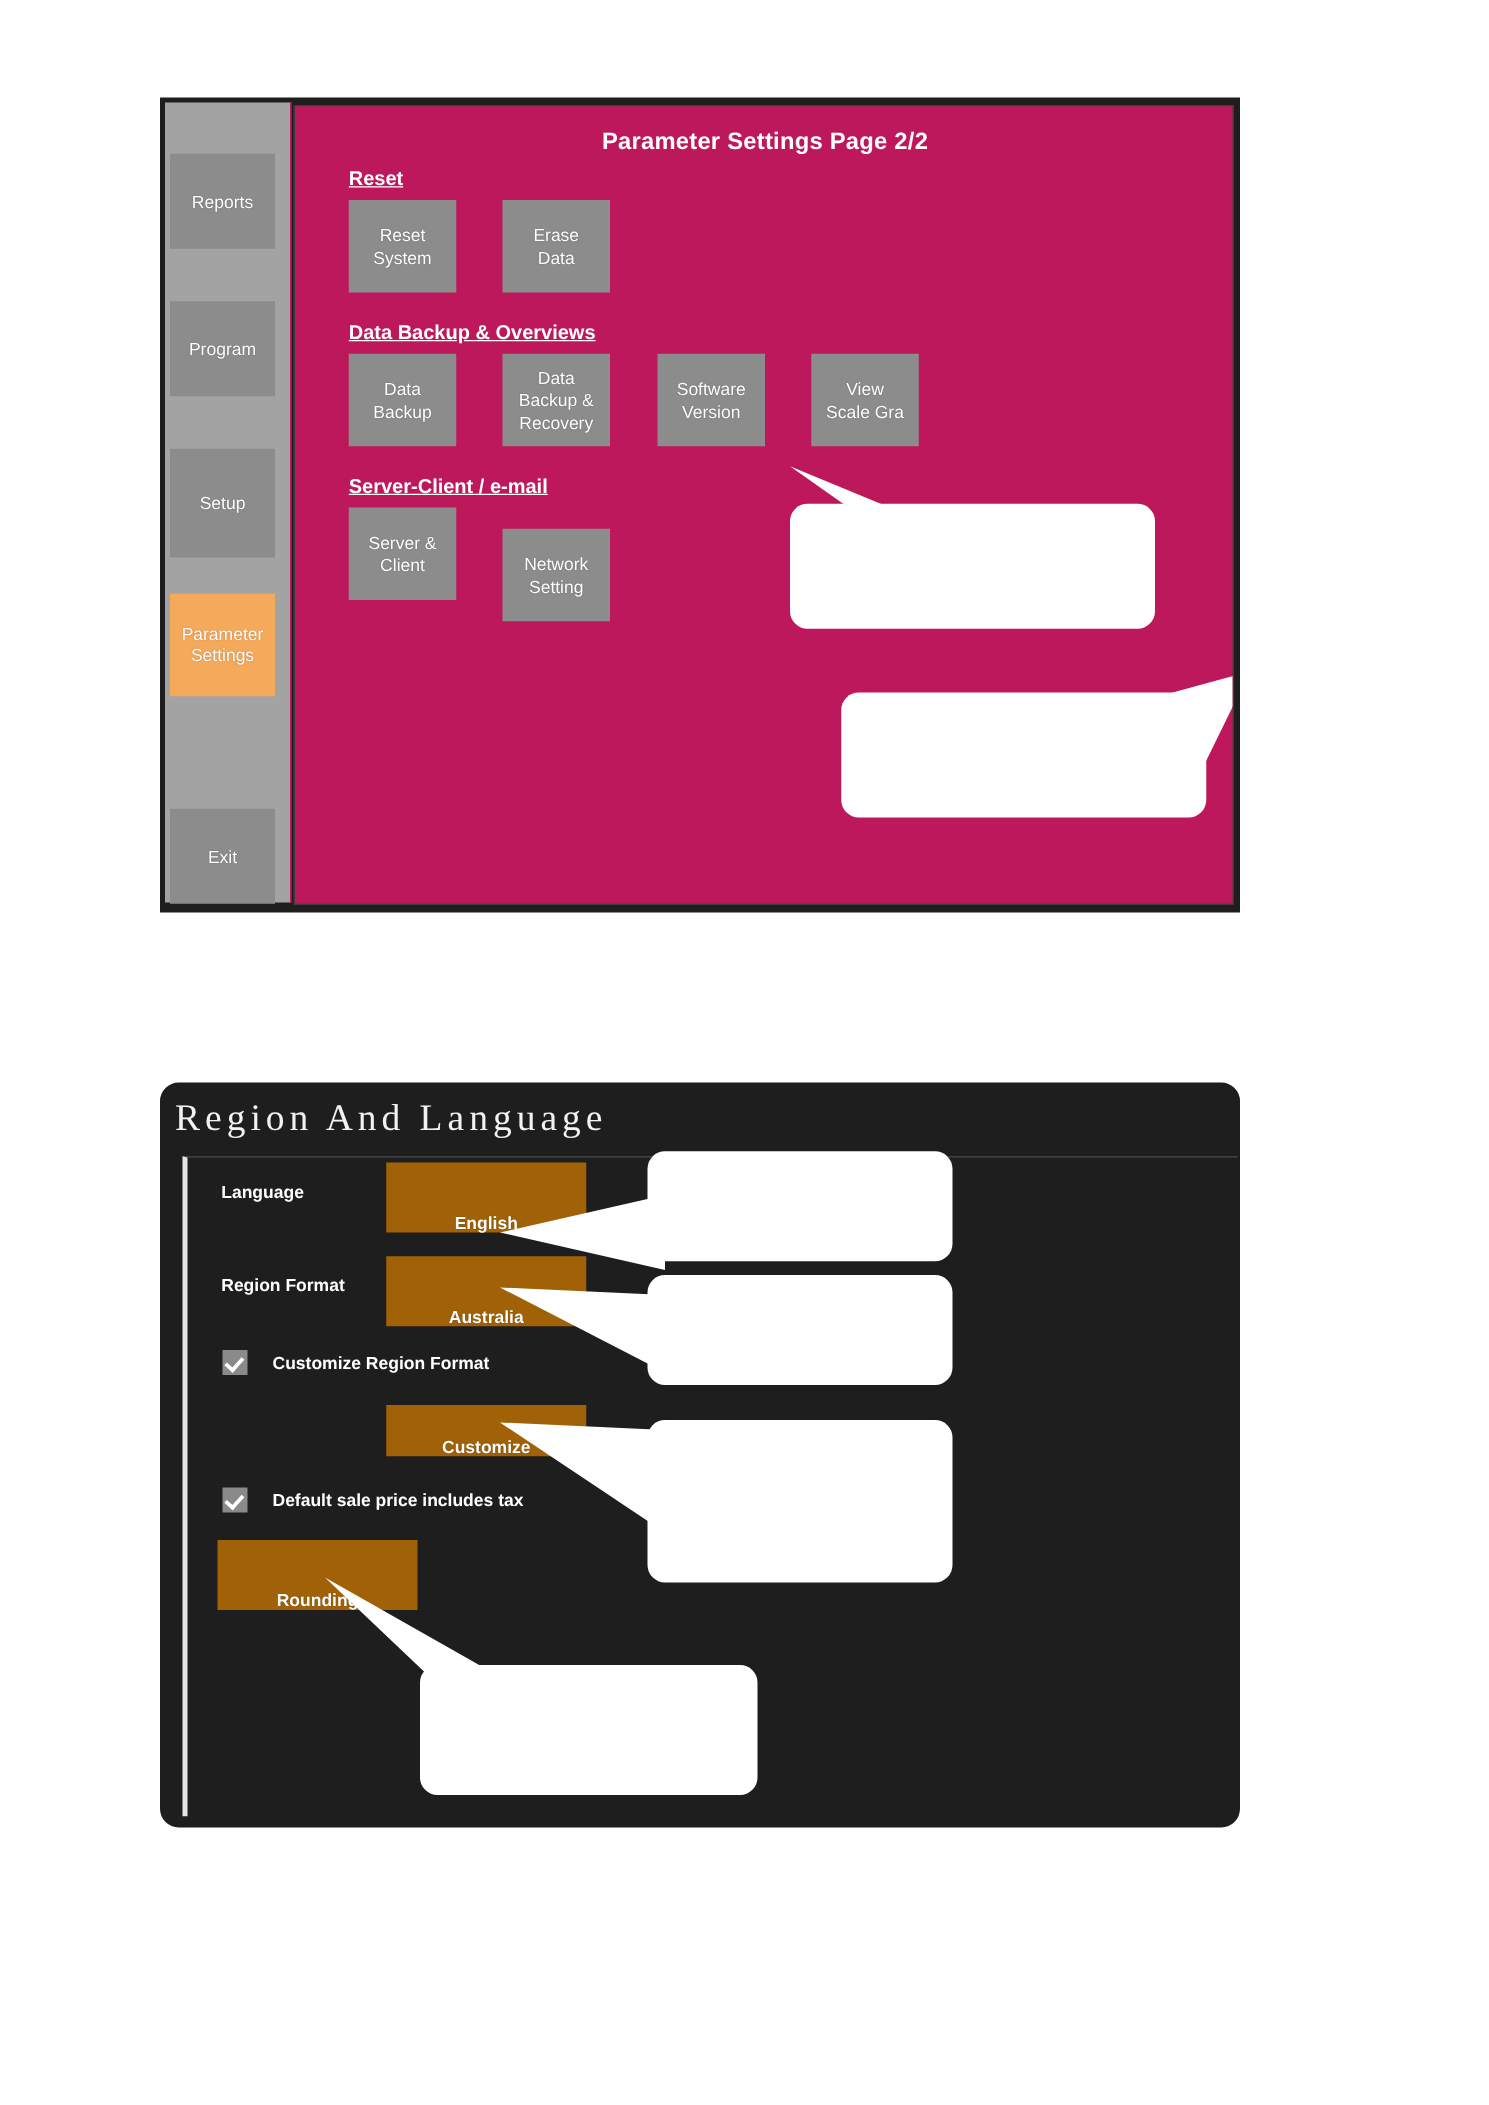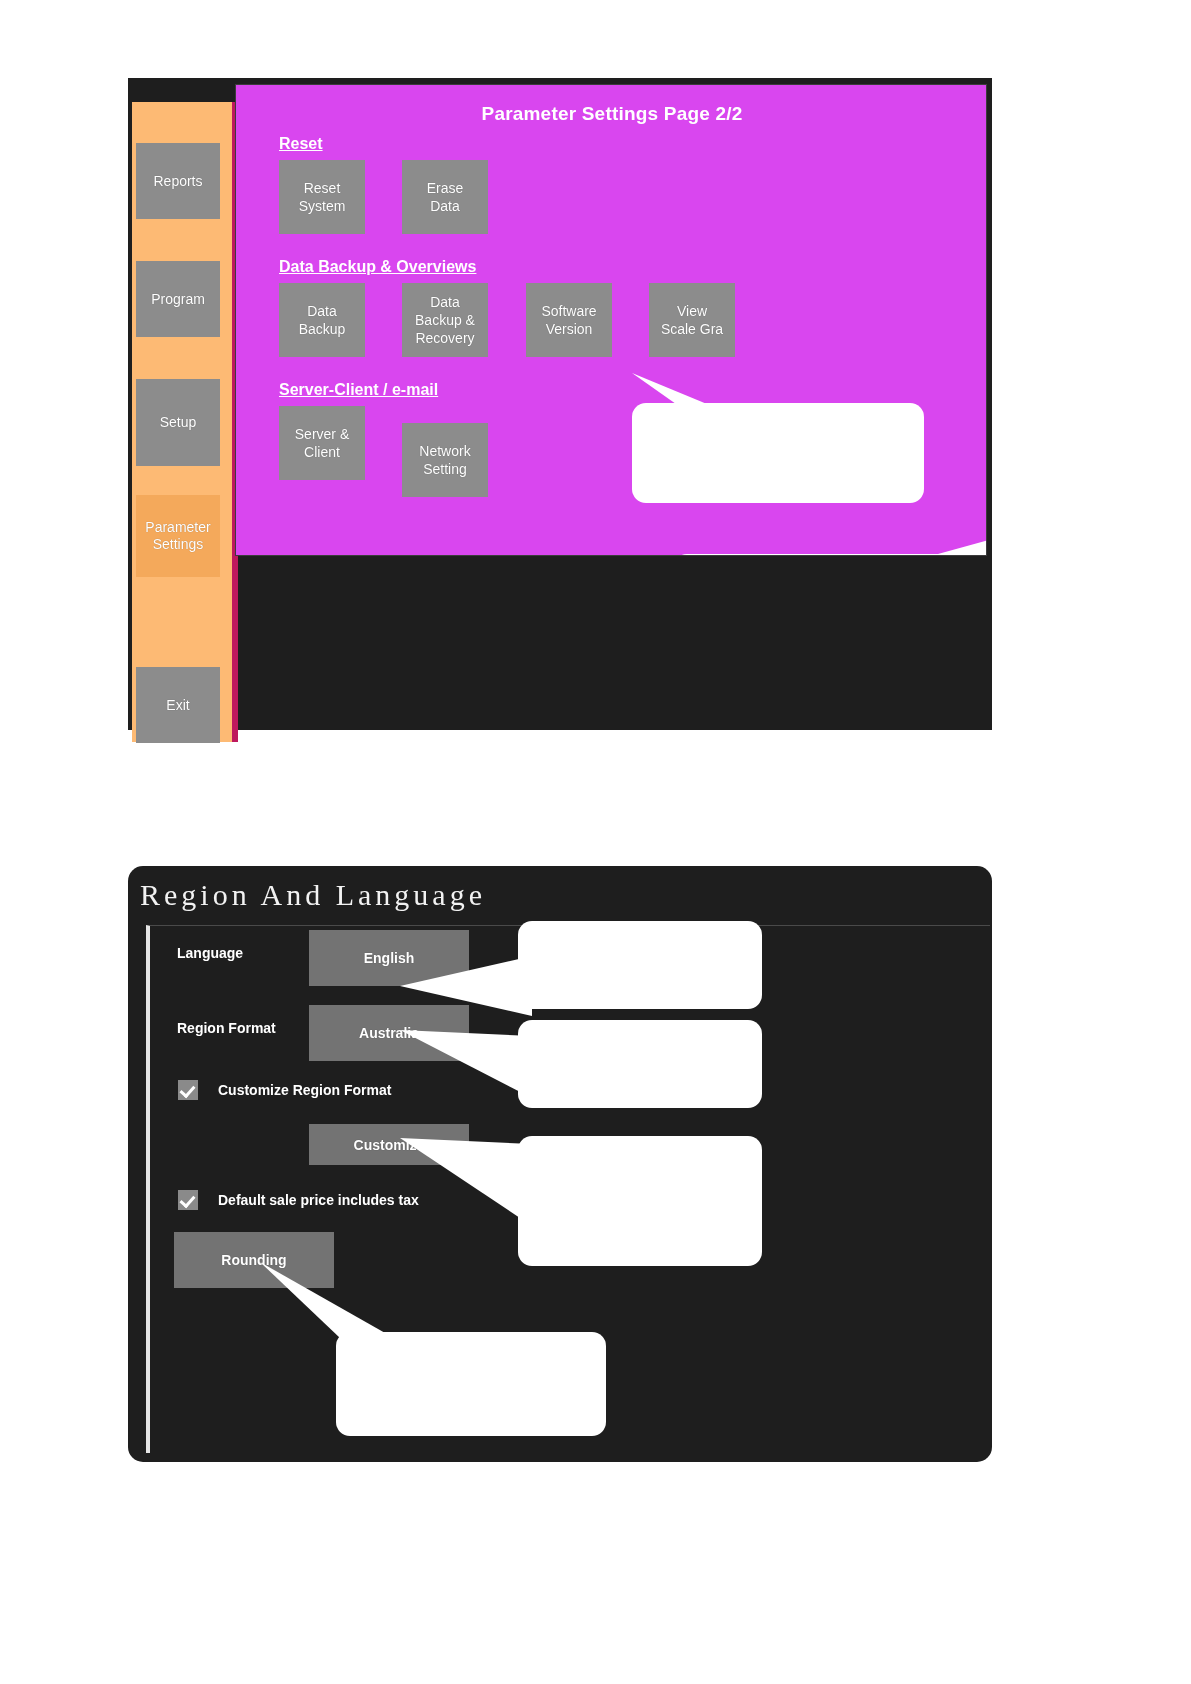--- a/index.html
+++ b/index.html
@@ -25,25 +25,25 @@
   
   #panel-one {
     left: 128px;
     top: 78px;
     width: 864px;
     height: 652px;
   }
   #p1-sidebar {
     position: absolute;
     left: 4px;
-    top: 24px;
+    top: 4px;
     width: 100px;
     height: 640px;
-    background: #fdba74;
-    border-right: 6px solid #be185d;
+    background: #a3a3a3;
+    border-right: 1px solid #be185d;
   }
   .side-btn {
     position: absolute;
     left: 4px;
     width: 84px;
     background: #8c8c8c;
     color: #ffffff;
     font-size: 14px;
     line-height: 17px;
     text-align: center;
@@ -61,24 +61,24 @@
   #sb-program  { top: 159px; height: 76px; }
   #sb-setup    { top: 277px; height: 87px; }
   #sb-params   { top: 393px; height: 82px; }
   #sb-exit     { top: 565px; height: 76px; }
 
   #p1-content {
     position: absolute;
     left: 107px;
     top: 6px;
     width: 752px;
-    height: 472px;
+    height: 640px;
     border: 1px solid #3c3c3c;
     box-sizing: border-box;
-    background: #d946ef;
+    background: #be185d;
     overflow: hidden;
   }
   #p1-title {
     position: absolute;
     left: 0;
     top: 18px;
     width: 752px;
     text-align: center;
     color: #ffffff;
     font-size: 19px;
@@ -162,26 +162,26 @@
   }
   .field-label {
     position: absolute;
     color: #ffffff;
     font-size: 14px;
     font-weight: bold;
     white-space: nowrap;
   }
   .wide-btn {
     position: absolute;
-    background: #737373;
+    background: #a16207;
     color: #ffffff;
     font-size: 14px;
     font-weight: bold;
     display: flex;
-    align-items: center;
+    align-items: flex-end;
     justify-content: center;
     box-sizing: border-box;
     text-shadow: 0 0 1px rgba(0,0,0,.4);
   }
   .chk-row {
     position: absolute;
     display: flex;
     align-items: center;
     gap: 20px;
   }

